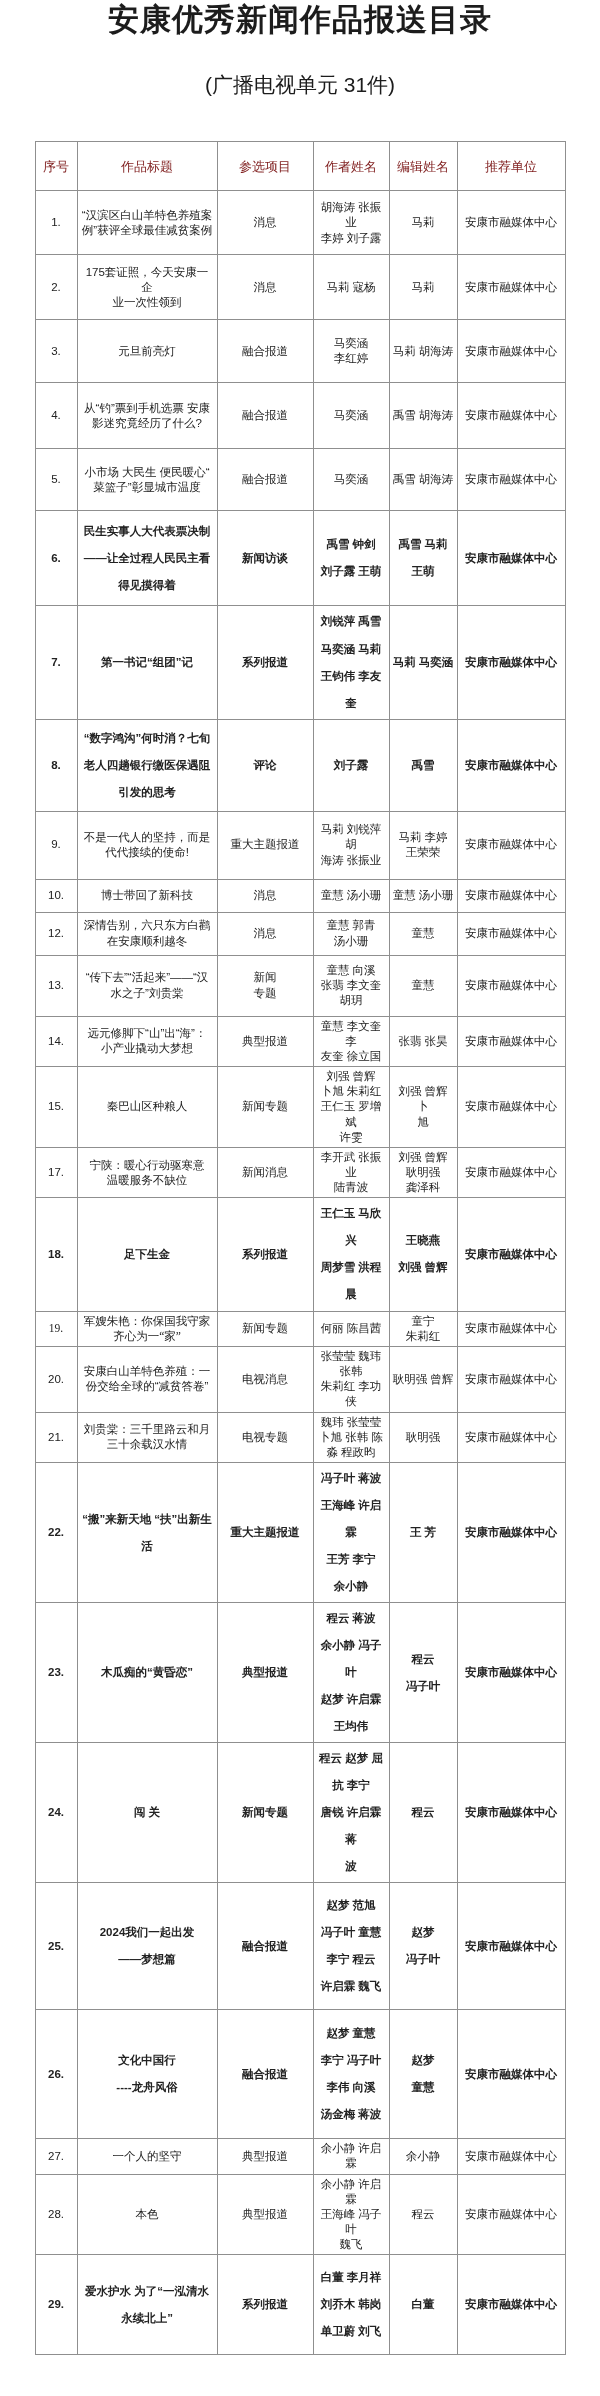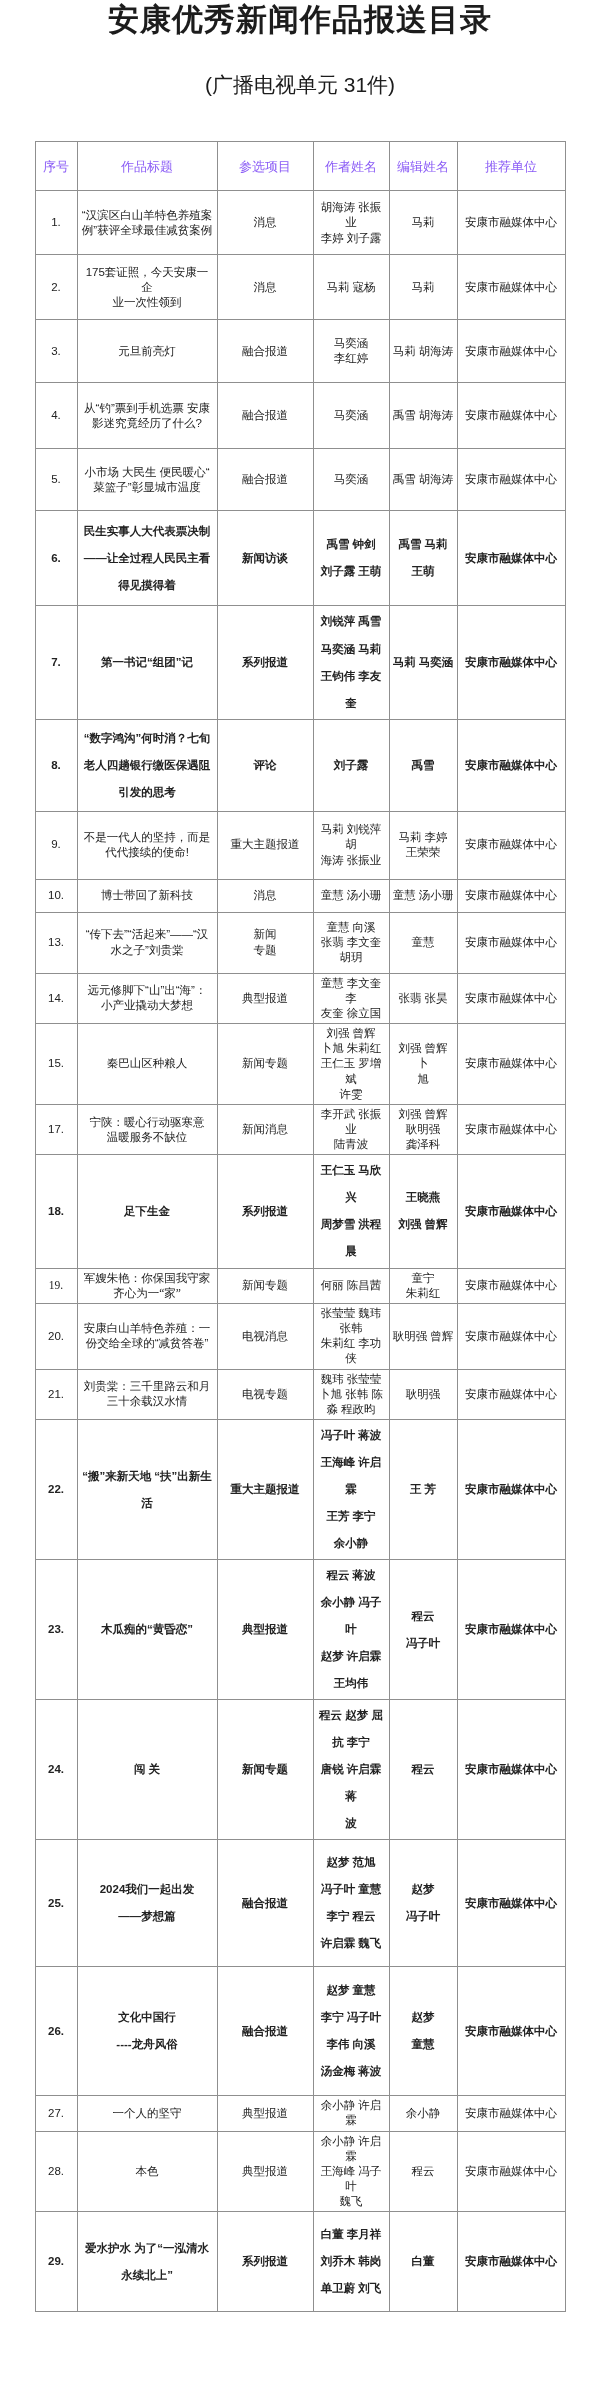--- a/index.html
+++ b/index.html
@@ -50,21 +50,21 @@
     padding: 2px 3px;
     box-sizing: border-box;
     white-space: pre-line;
     word-break: break-all;
     color: #222;
   }
   table.catalog th {
     font-size: 13px;
     font-weight: 400;
     height: 49px;
-    color: #8b5cf6;
+    color: #7f1d1d;
   }
   tr.tall td { line-height: 2.35; font-weight: bold; }
   col.c-no    { width: 42px; }
   col.c-title { width: 140px; }
   col.c-cat   { width: 96px; }
   col.c-auth  { width: 76px; }
   col.c-edit  { width: 68px; }
   col.c-unit  { width: 108px; }
 </style>
 </head>
@@ -184,20 +184,30 @@
     <td>安康市融媒体中心</td>
   </tr>
         <tr style="height: 33px;">
     <td>10.</td>
     <td>博士带回了新科技</td>
     <td>消息</td>
     <td>童慧 汤小珊</td>
     <td>童慧 汤小珊</td>
     <td>安康市融媒体中心</td>
   </tr>
+        <tr style="height: 43px;">
+    <td>12.</td>
+    <td>深情告别，六只东方白鹳
+在安康顺利越冬</td>
+    <td>消息</td>
+    <td>童慧 郭青
+汤小珊</td>
+    <td>童慧</td>
+    <td>安康市融媒体中心</td>
+  </tr>
         <tr style="height: 61px;">
     <td>13.</td>
     <td>“传下去”“活起来”——“汉
 水之子”刘贵棠</td>
     <td>新闻
 专题</td>
     <td>童慧 向溪
 张翡 李文奎
 胡玥</td>
     <td>童慧</td>

